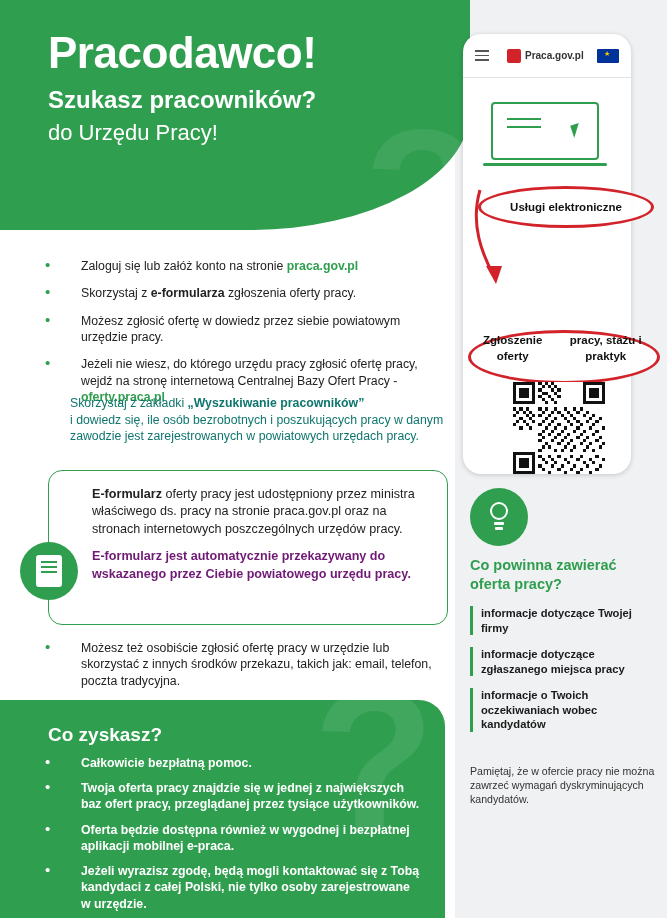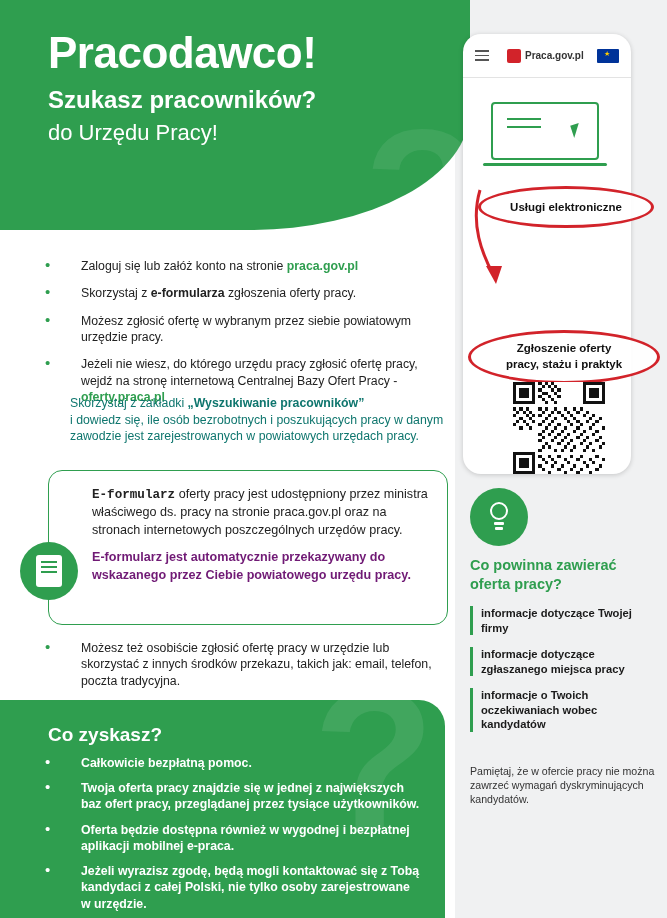--- a/index.html
+++ b/index.html
@@ -56,21 +56,21 @@
     position: relative;
   }
   .eform-icon .doc:before {
     content: ""; position: absolute; left: 5px; top: 6px; width: 16px; height: 2px;
     background: #2f9e4f; box-shadow: 0 5px 0 #2f9e4f, 0 10px 0 #2f9e4f;
   }
   .eform-txt {
     position: absolute; left: 92px; top: 486px; width: 345px;
     font-size: 12.6px; line-height: 1.38; color: #222;
   }
-  .eform-txt .lead { font-weight: bold; font-family: Liberation Mono, monospace; }
+  .eform-txt .lead { font-weight: bold; }
   .eform-txt .accent { color: #701a75; font-weight: bold; display: block; margin-top: 10px;}
 
   .bul-last { position: absolute; left: 45px; top: 640px; width: 395px; }
 
   
   .bottom-green {
     position: absolute; left: 0; top: 700px; width: 445px; height: 218px;
     background: #2f9e4f; border-top-right-radius: 26px; overflow: hidden; color: #fff;
   }
   .bottom-green .wm2 {
@@ -114,21 +114,21 @@
     position: absolute; left: 478px; top: 186px; width: 176px; height: 42px;
     border: 3px solid #d2232a; border-radius: 50%;
     display: flex; align-items: center; justify-content: center;
     font-size: 11.5px; font-weight: bold; color: #111; background: rgba(255,255,255,0.9);
   }
   .arrow-curve { position: absolute; left: 468px; top: 228px; width: 60px; height: 110px; }
 
   .ellipse2 {
     position: absolute; left: 468px; top: 330px; width: 192px; height: 54px;
     border: 3px solid #d2232a; border-radius: 50%;
-    display: flex; flex-direction: column; justify-content: center;
+    display: flex; flex-direction: row; justify-content: center;
     font-size: 11.5px; font-weight: bold; color: #111; background: rgba(255,255,255,0.92);
     line-height: 1.35; text-align: center;
   }
 
   .qr { position: absolute; left: 513px; top: 382px; width: 92px; height: 92px; background: #fff; }
   .qr svg { display: block; }
 
   .bulb-circle {
     position: absolute; left: 470px; top: 488px; width: 58px; height: 58px;
     border-radius: 50%; background: #2f9e4f;
@@ -173,21 +173,21 @@
     <div class="bul">
       <span class="dot">•</span>
       <span class="txt"><span>Zaloguj się lub załóż konto na stronie </span><a class="green-bold" href="#" style="text-decoration:none">praca.gov.pl</a></span>
     </div>
     <div class="bul">
       <span class="dot">•</span>
       <span class="txt"><span>Skorzystaj z </span><b>e-formularza</b><span> zgłoszenia oferty pracy.</span></span>
     </div>
     <div class="bul">
       <span class="dot">•</span>
-      <span class="txt">Możesz zgłosić ofertę w wybranym przez siebie powiatowym urzędzie pracy.</span>
+      <span class="txt">Możesz zgłosić ofertę w dowiedz przez siebie powiatowym urzędzie pracy.</span>
     </div>
     <div class="bul">
       <span class="dot">•</span>
       <span class="txt"><span>Jeżeli nie wiesz, do którego urzędu pracy zgłosić ofertę pracy, wejdź na stronę internetową Centralnej Bazy Ofert Pracy - </span><a class="green-bold" href="#" style="text-decoration:none">oferty.praca.pl</a></span>
     </div>
   </div>
 
   <div class="para-extra">
     <span>Skorzystaj z zakładki </span><b>„Wyszukiwanie pracowników”</b><br>
     <span>i dowiedz się, ile osób bezrobotnych i poszukujących pracy w danym zawodzie jest zarejestrowanych w powiatowych urzędach pracy.</span>

